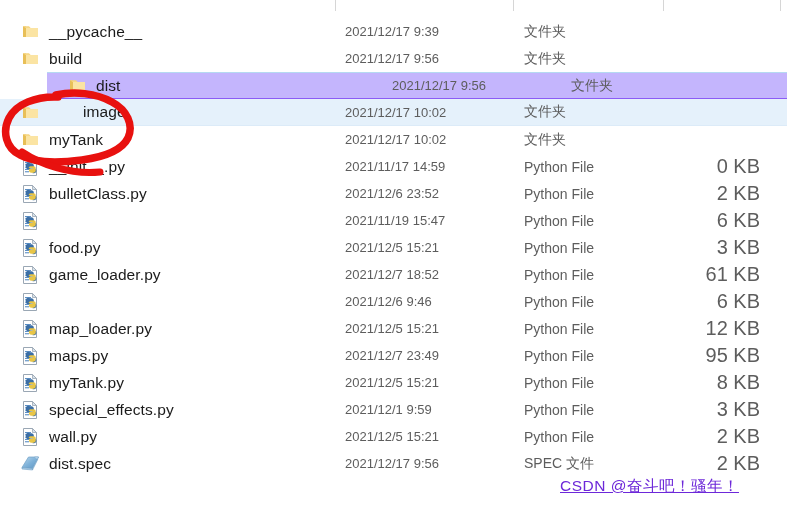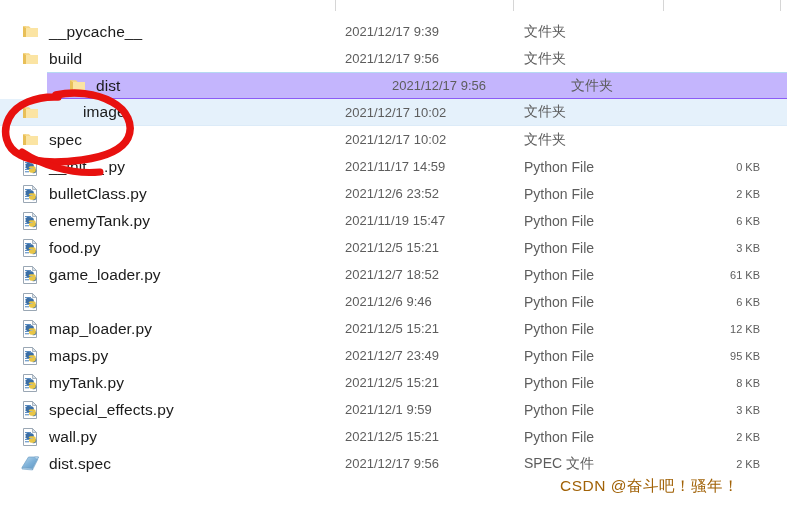--- a/index.html
+++ b/index.html
@@ -87,21 +87,21 @@
     left: 524px;
     font-size: 14px;
     color: #5d5d5d;
     white-space: nowrap;
   }
   .cell-size {
     position: absolute;
     left: 640px;
     width: 120px;
     text-align: right;
-    font-size: 11px;
+    font-size: 20px;
     color: #5d5d5d;
     white-space: nowrap;
   }
 
   
   .icon-svg { display: block; }
 
   
   #annotation {
     position: absolute;
@@ -111,24 +111,25 @@
     height: 506px;
     pointer-events: none;
   }
 
   
   #watermark {
     position: absolute;
     left: 560px;
     top: 476px;
     font-size: 15.5px;
-    color: #a16207;
+    color: #6d28d9;
     font-family: "Liberation Sans", "DejaVu Sans", sans-serif;
     white-space: nowrap;
     letter-spacing: 0.5px;
+    text-decoration: underline;
   }
 </style>
 </head>
 <body>
 
 <div id="explorer">
 
   <div class="col-sep" style="left:335px;"></div>
   <div class="col-sep" style="left:513px;"></div>
   <div class="col-sep" style="left:663px;"></div>
@@ -193,21 +194,21 @@
       </div>
       <div class="row">
         <div class="cell-icon">
           <svg class="icon-svg" width="17" height="15" viewBox="0 0 17 15">
     <path d="M1 2.5 L1 13 L16 13 L16 4 L8.5 4 L7 2.5 Z" fill="#f2cd6b"></path>
     <path d="M1 2.5 L1 13 L4 13 L4 2.5 Z" fill="#e8bf57"></path>
     <path d="M4 4 L16 4 L16 13 L4 13 Z" fill="#fbe4a3"></path>
     <path d="M1 2.5 L7 2.5 L8.5 4 L4 4 Z" fill="#f7d887"></path>
   </svg>
         </div>
-        <div class="cell-name">spec</div>
+        <div class="cell-name">myTank</div>
         <div class="cell-date">2021/12/17 10:02</div>
         <div class="cell-type">文件夹</div>
         <div class="cell-size"></div>
       </div>
       <div class="row">
         <div class="cell-icon">
           <svg class="icon-svg" width="17" height="18" viewBox="0 0 17 18">
     <path d="M1.5 0.5 L10.5 0.5 L14.5 4.5 L14.5 17.5 L1.5 17.5 Z" fill="#ffffff" stroke="#9aa7b4" stroke-width="1"></path>
     <path d="M10.5 0.5 L14.5 4.5 L10.5 4.5 Z" fill="#d7e1ea" stroke="#9aa7b4" stroke-width="0.8"></path>
     <rect x="3" y="4" width="6" height="1.1" fill="#5b8ec4"></rect>
@@ -250,21 +251,20 @@
     <path d="M10.5 0.5 L14.5 4.5 L10.5 4.5 Z" fill="#d7e1ea" stroke="#9aa7b4" stroke-width="0.8"></path>
     <rect x="3" y="4" width="6" height="1.1" fill="#5b8ec4"></rect>
     <rect x="3" y="6.3" width="6" height="1.1" fill="#5b8ec4"></rect>
     <rect x="3" y="8.6" width="5" height="1.1" fill="#5b8ec4"></rect>
     <rect x="3" y="10.9" width="6" height="1.1" fill="#5b8ec4"></rect>
     <rect x="3" y="13.2" width="4" height="1.1" fill="#5b8ec4"></rect>
     <path d="M8.2 6.2 c2.3 0 4 0.6 4 2.4 l0 2.2 -4 0 0 1 4.4 0 c1.6 0 2.4 1 2.4 2.6 0 1.7-1 2.6-2.6 2.6 l-1.5 0 0-2.2 c0-1.4-1-2.3-2.4-2.3 l-2.6 0 c-1.4 0-2.3-0.9-2.3-2.3 l0-2.2 c0-1.4 1-2.2 2.5-2.4 z" fill="#3b6ea5" transform="translate(0.6,-0.4) scale(0.92)"></path>
     <path d="M13.6 9.4 c1.5 0 2.4 0.9 2.4 2.4 l0 2.3 c0 1.5-1.1 2.4-2.6 2.5 l-2.4 0 c-1.4 0-2.5-0.8-2.5-2.3 l0-1.9 4 0 0-1 -4.3 0 c0 0 0.1-2 2.3-2 z" fill="#e8c547" transform="translate(-0.7,-0.3) scale(0.9)"></path>
   </svg>
         </div>
-        <div class="cell-name">enemyTank.py</div>
         <div class="cell-date">2021/11/19 15:47</div>
         <div class="cell-type">Python File</div>
         <div class="cell-size">6 KB</div>
       </div>
       <div class="row">
         <div class="cell-icon">
           <svg class="icon-svg" width="17" height="18" viewBox="0 0 17 18">
     <path d="M1.5 0.5 L10.5 0.5 L14.5 4.5 L14.5 17.5 L1.5 17.5 Z" fill="#ffffff" stroke="#9aa7b4" stroke-width="1"></path>
     <path d="M10.5 0.5 L14.5 4.5 L10.5 4.5 Z" fill="#d7e1ea" stroke="#9aa7b4" stroke-width="0.8"></path>
     <rect x="3" y="4" width="6" height="1.1" fill="#5b8ec4"></rect>

